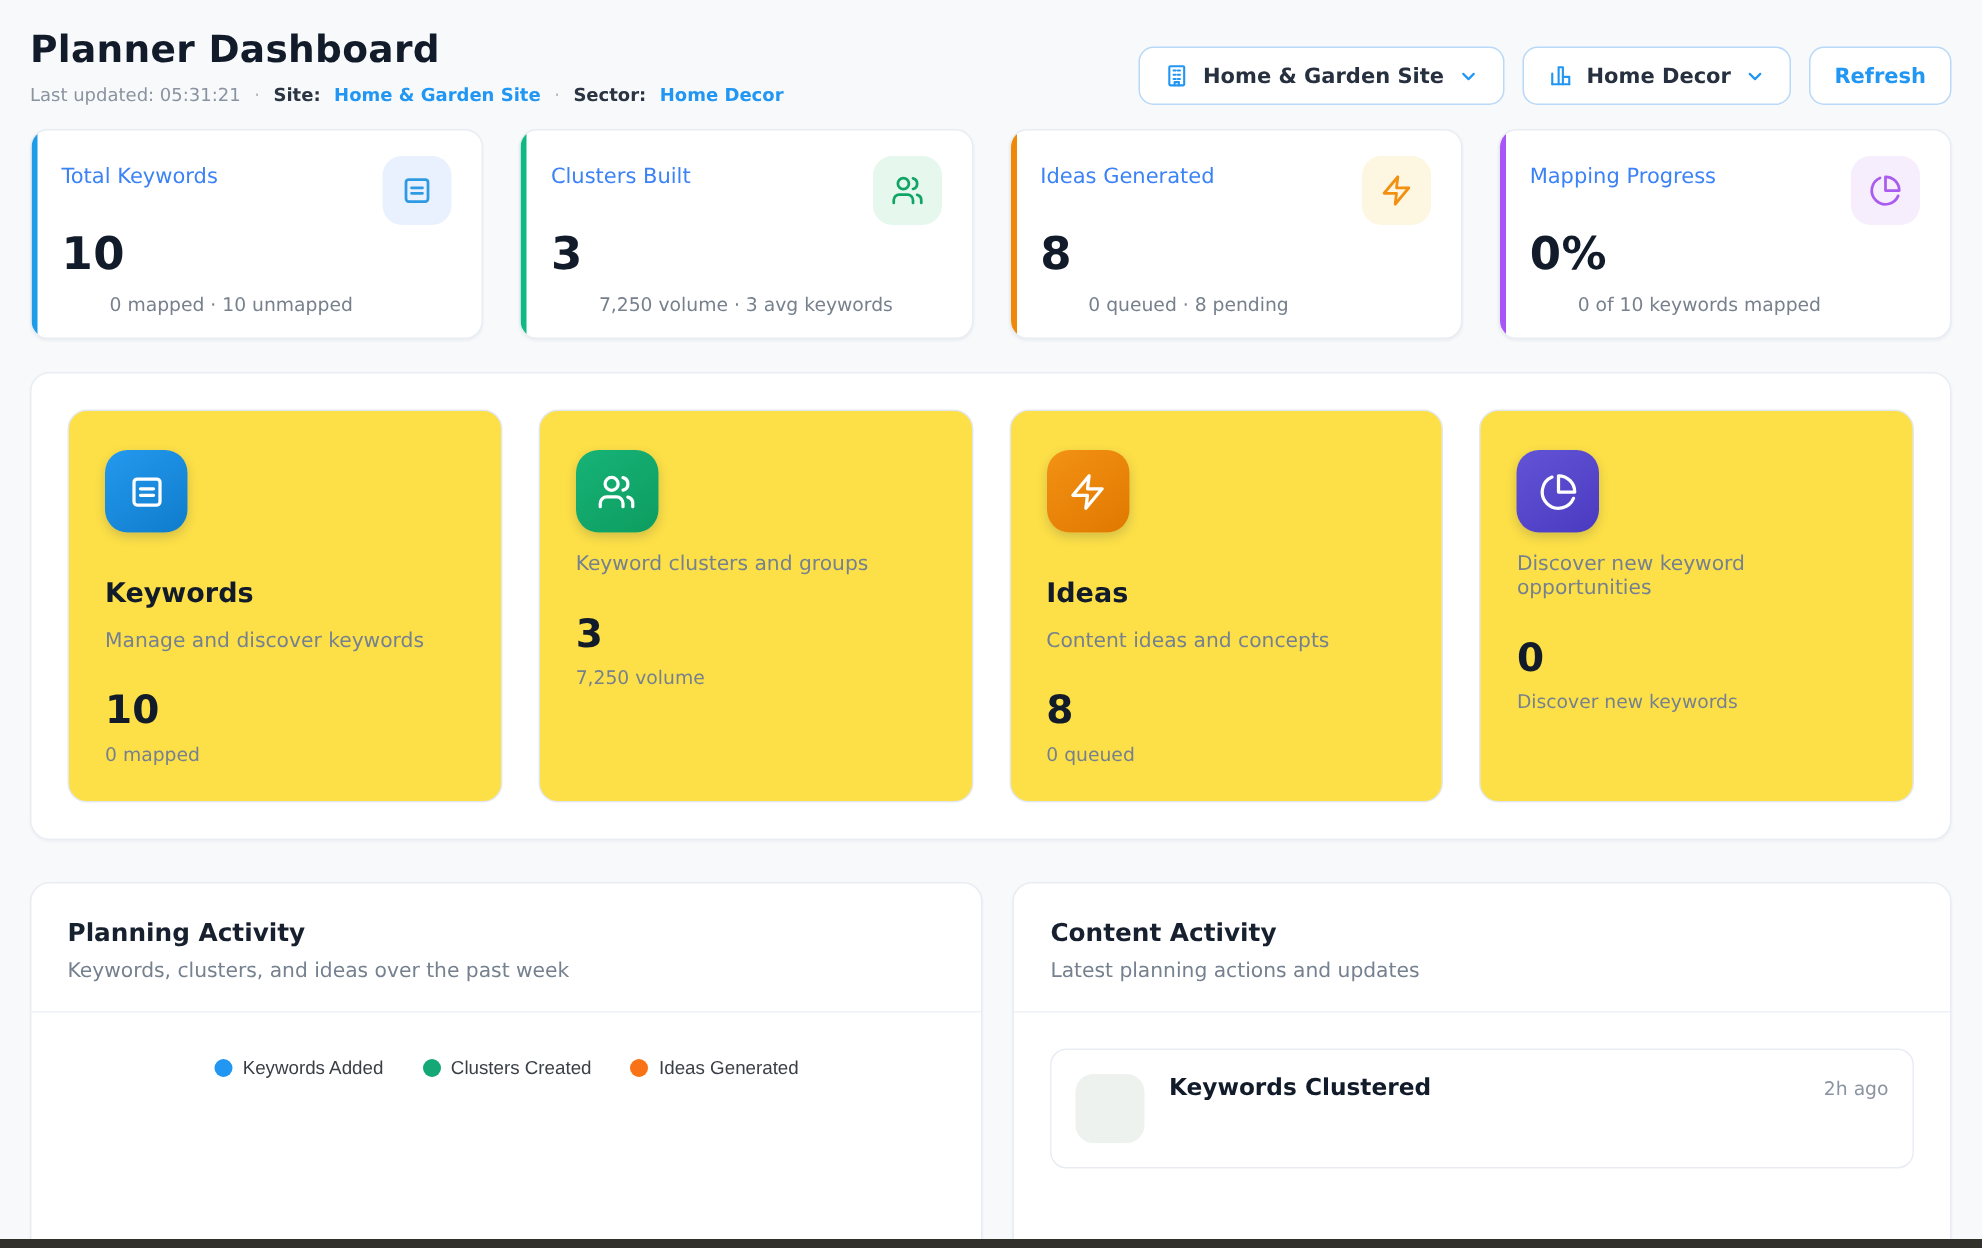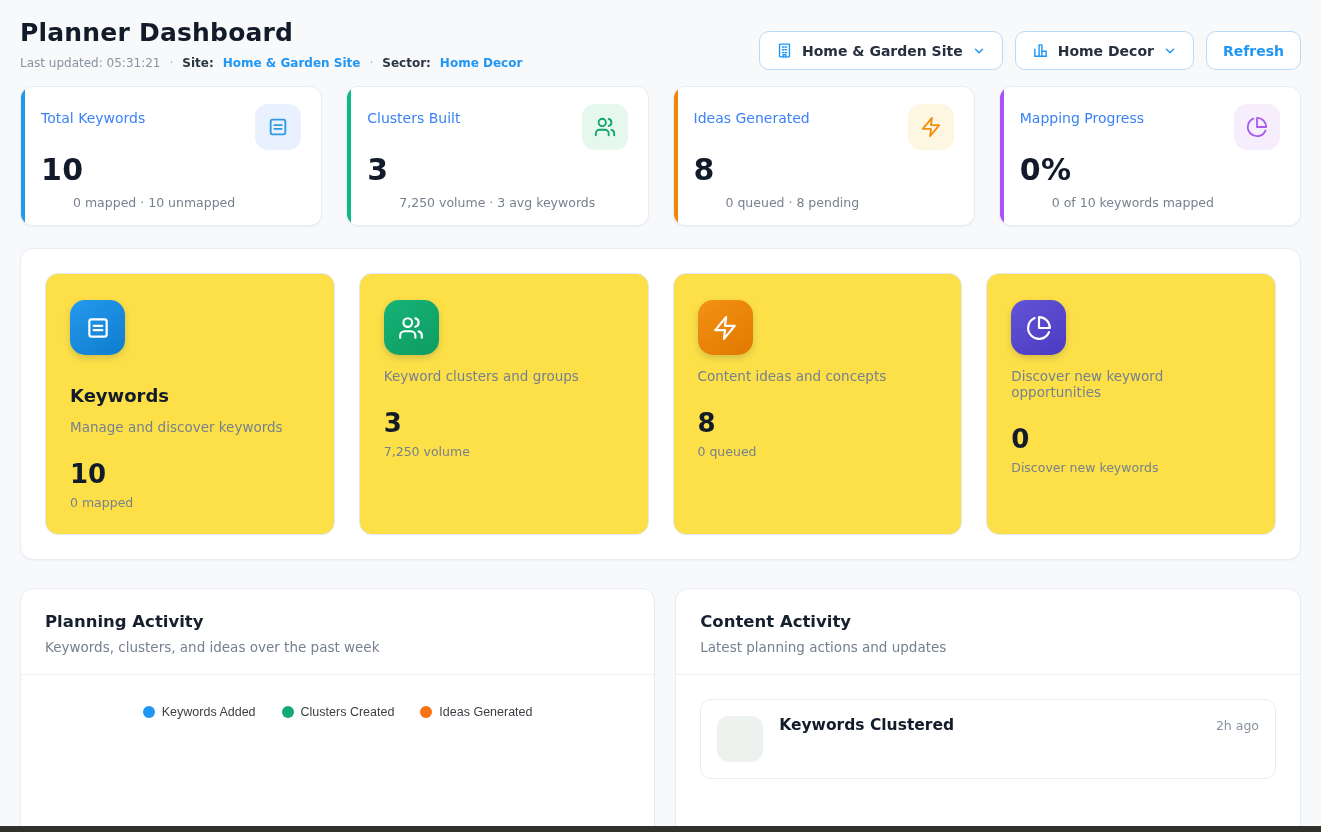--- a/index.html
+++ b/index.html
@@ -224,20 +224,21 @@
         <div class="module-value">3</div>
         <div class="module-sub">7,250 volume</div>
       </div>
 
       <div class="module-card">
         <div class="module-tile tile-orange">
           <svg viewBox="0 0 24 24" fill="none" stroke="currentColor" stroke-width="2" stroke-linecap="round" stroke-linejoin="round">
               <path d="M13 2 3 14h9l-1 8 10-12h-9l1-8z"></path>
             </svg>
         </div>
+        <div class="module-title">Ideas</div>
         <div class="module-desc">Content ideas and concepts</div>
         <div class="module-value">8</div>
         <div class="module-sub">0 queued</div>
       </div>
 
       <div class="module-card">
         <div class="module-tile tile-indigo">
           <svg viewBox="0 0 24 24" fill="none" stroke="currentColor" stroke-width="2" stroke-linecap="round" stroke-linejoin="round">
               <path d="M21.21 15.89A10 10 0 1 1 8 2.83"></path>
               <path d="M22 12A10 10 0 0 0 12 2v10z"></path>

